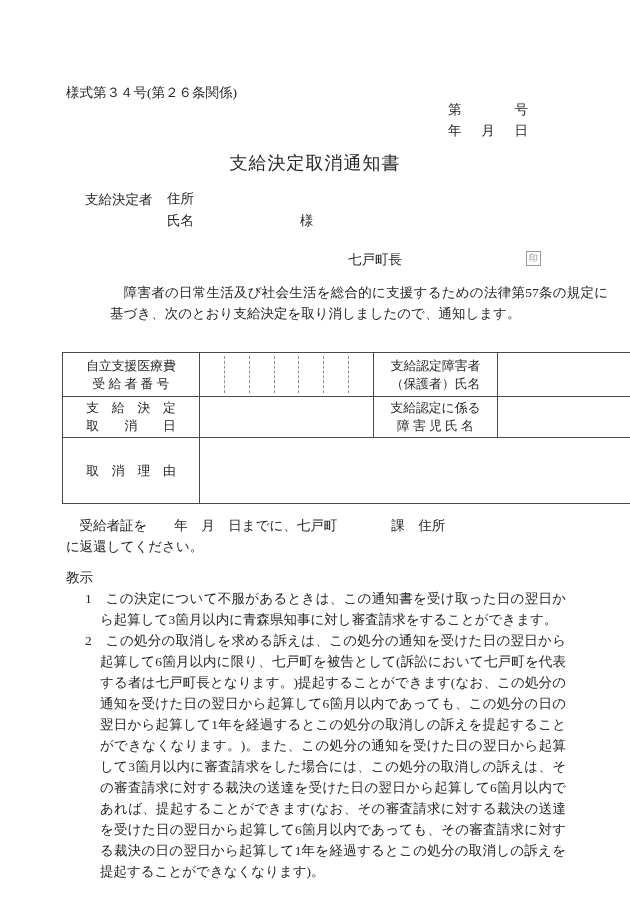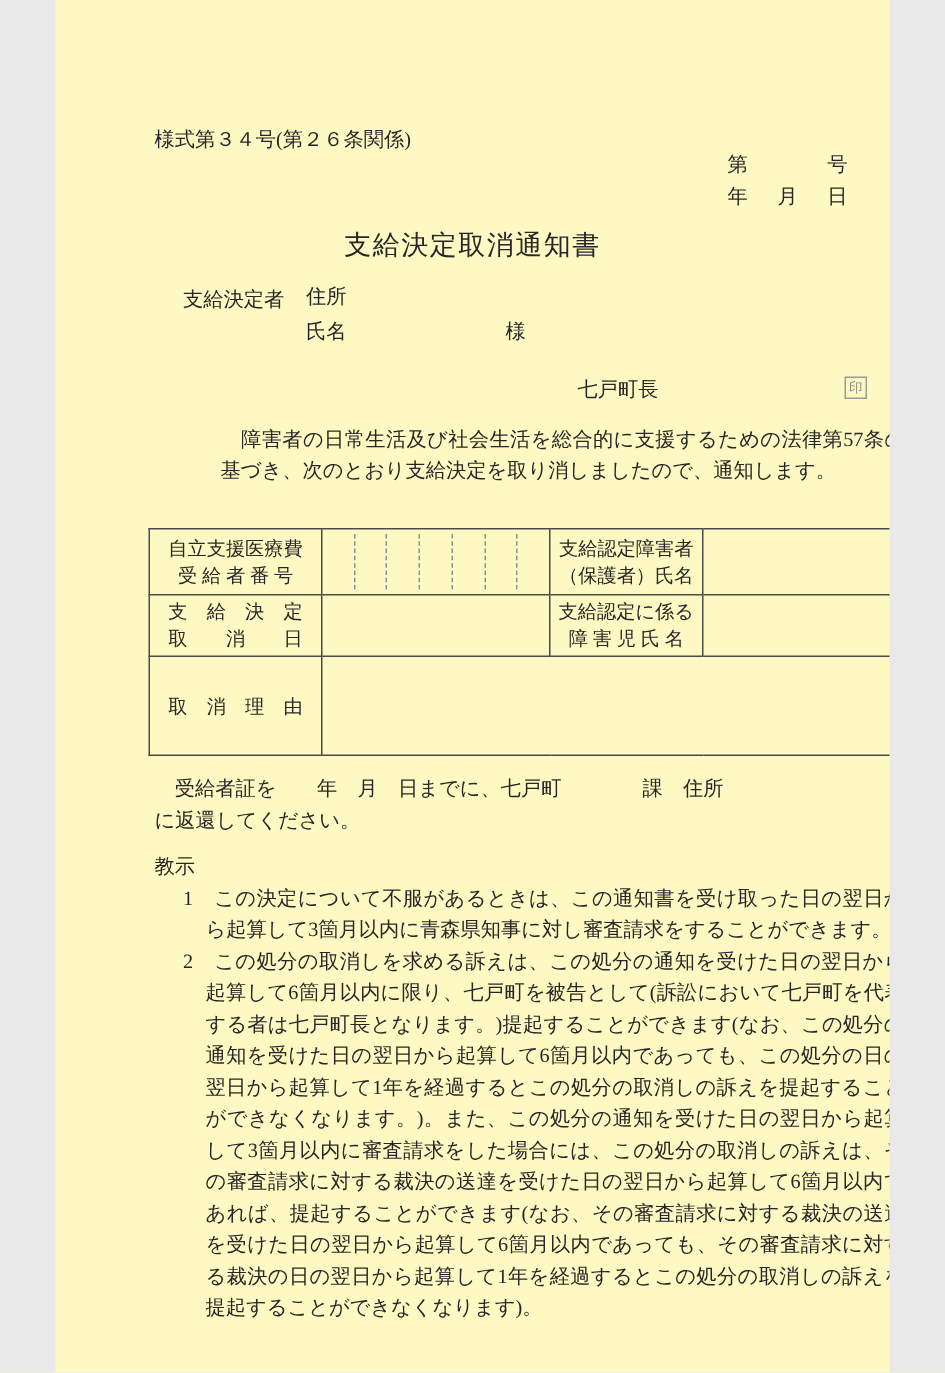--- a/index.html
+++ b/index.html
@@ -1,20 +1,20 @@
 <!DOCTYPE html>
 <html><head>
 <meta charset="utf-8">
 <style>
   html,body{margin:0;padding:0;background:#e9e9e9;}
   .page{
     position:relative;
-    width:556px;height:915px;
+    width:630px;height:915px;
     margin:0 auto;
-    background:#fef9c3;
+    background:#ffffff;
     font-family:"Liberation Serif","DejaVu Serif",serif;
     color:#262626;
     font-size:13.5px;
     line-height:21px;
     overflow:hidden;
   }
   .abs{position:absolute;white-space:nowrap;}
   .doc-title{
     position:absolute;top:153px;left:0;width:100%;
     text-align:center;font-size:18px;letter-spacing:1px;
@@ -33,21 +33,21 @@
     border:1px solid #9a9a9a;
     color:#8a8a8a;
     font-size:9px;line-height:13px;text-align:center;
   }
   table.form-table{
     position:absolute;left:62px;top:352px;
     width:495px;border-collapse:collapse;table-layout:fixed;
   }
   table.form-table td{
     border:1px solid #4a4a4a;
-    padding:0 3px;
+    padding:0 14px;
     font-size:12.8px;line-height:18px;
     text-align:center;vertical-align:middle;
     overflow:hidden;
   }
   td.c1{width:108px;} td.c2{width:145px;position:relative;}
   td.c3{width:95px;}  td.c4{width:147px;}
   tr.r1 td{height:43px;} tr.r2 td{height:40px;} tr.r3 td{height:65px;}
   .digit-strip{
     position:absolute;top:3px;bottom:3px;left:0;right:0;
     display:flex;

